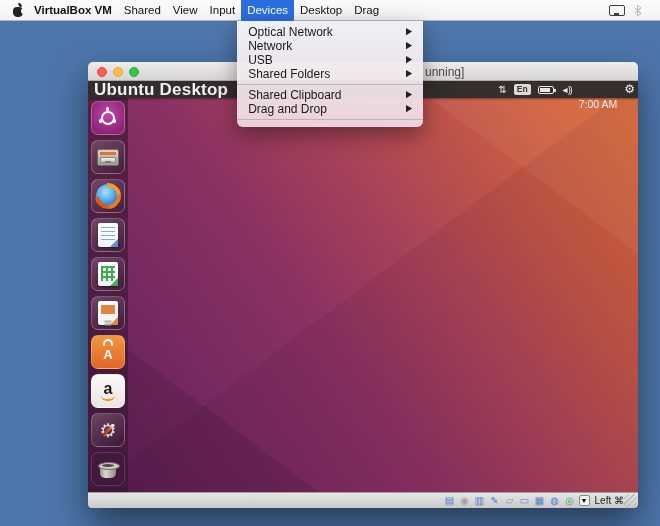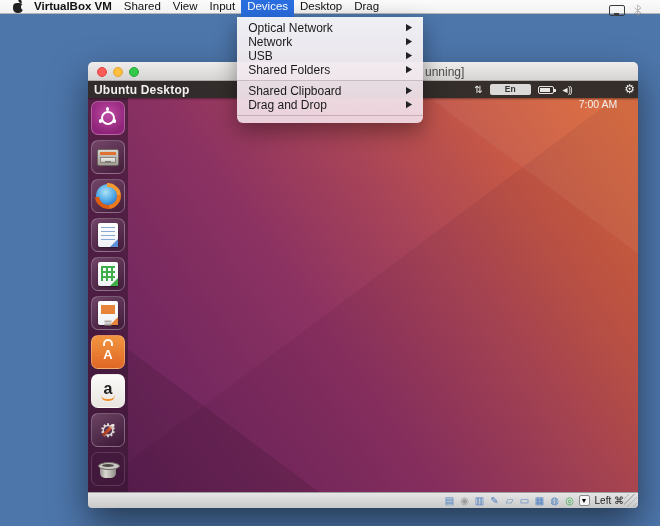--- a/index.html
+++ b/index.html
@@ -1,20 +1,20 @@
 <!DOCTYPE html>
 <html><head>
 <meta charset="utf-8">
 <style>
   * { margin:0; padding:0; box-sizing:border-box; }
   html,body { width:660px; height:526px; overflow:hidden; font-family:"Liberation Sans", sans-serif; }
   #canvas { position:relative; width:660px; height:526px; background:#4d76ab; }
 
   
-  .menubar { position:absolute; left:0; top:0; width:660px; height:14px;
+  .menubar { position:absolute; left:0; top:0; width:660px; height:21px;
     background:linear-gradient(#fbfbfb,#f2f2f2); border-bottom:1px solid #b6b6b6;
     display:flex; align-items:center; padding-left:12px; font-size:11.5px; color:#111; z-index:40; }
   .apple { width:12px; height:13px; position:relative; margin-right:4px; }
   .apple::before { content:""; position:absolute; left:1px; top:3px; width:10px; height:10px; background:#222; border-radius:4px 4px 4.5px 4.5px; }
   .apple::after { content:""; position:absolute; right:-3px; top:4px; width:6px; height:6px; background:#f7f7f7; border-radius:50%; }
   .apple .leaf { position:absolute; left:6px; top:-1px; width:4px; height:4px; background:#222; border-radius:0 100% 0 100%; transform:rotate(10deg); }
   .mb-item { padding:0 6px; height:21px; line-height:21px; white-space:nowrap; }
   .mb-item.app-title { font-weight:bold; }
   .mb-item.active { background:#2a6ee0; color:#fff; position:relative; }
   .mb-right { position:absolute; right:18px; top:0; height:21px; display:flex; align-items:center; gap:9px; }
@@ -47,24 +47,24 @@
   .wallpaper { position:absolute; inset:0;
     background:linear-gradient(55deg, #5e2156 0%, #74285f 20%, #8c3262 42%, #a84458 60%, #c65845 78%, #dc6a39 96%); }
   .facet { position:absolute; inset:0; }
   .f1 { clip-path:polygon(0 100%, 100% 0, 100% 100%); background:rgba(45,0,35,0.07); }
   .f2 { clip-path:polygon(0 58%, 42% 100%, 0 100%); background:rgba(0,0,0,0.10); }
   .f3 { clip-path:polygon(58% 0, 100% 0, 100% 42%); background:rgba(255,255,255,0.05); }
 
   
   .gpanel { position:absolute; left:0; top:0; right:0; height:17px; background:rgba(48,44,42,0.97);
     display:flex; align-items:center; color:#f2f0ee; z-index:5; box-shadow:0 1px 2px rgba(0,0,0,0.4); }
-  .gpanel-title { font-size:12px; font-weight:bold; padding-left:6px; letter-spacing:0.2px;text-align:center; }
+  .gpanel-title { font-size:17px; font-weight:bold; padding-left:6px; letter-spacing:0.2px;text-align:center; }
   .gpanel-right { position:absolute; right:3px; top:0; height:17px; display:flex; align-items:center; gap:7px; }
   .net-arrows { font-size:10px; line-height:17px; }
-  .kbd-badge { background:#dcdad8; color:#333; font-size:8.5px; font-weight:bold; padding:1px 15px; border-radius:2px; line-height:1; }
+  .kbd-badge { background:#dcdad8; color:#333; font-size:8.5px; font-weight:bold; padding:1px 3px; border-radius:2px; line-height:1; }
   .battery { width:16px; height:8px; border:1px solid #e8e6e4; border-radius:2px; position:relative; }
   .battery::before { content:""; position:absolute; left:1px; top:1px; bottom:1px; width:10px; background:#e8e6e4; }
   .battery::after { content:""; position:absolute; right:-3px; top:2px; width:2px; height:3px; background:#e8e6e4; }
   .speaker { font-size:8.5px; letter-spacing:-1px; }
   .gtime { font-size:10.5px;margin-top:28px; }
   .gear { font-size:12px; line-height:17px; }
 
   
   .launcher { position:absolute; left:0; top:17px; bottom:0; width:40px;
     background:rgba(52,22,48,0.58); z-index:4; padding-top:3px; }

